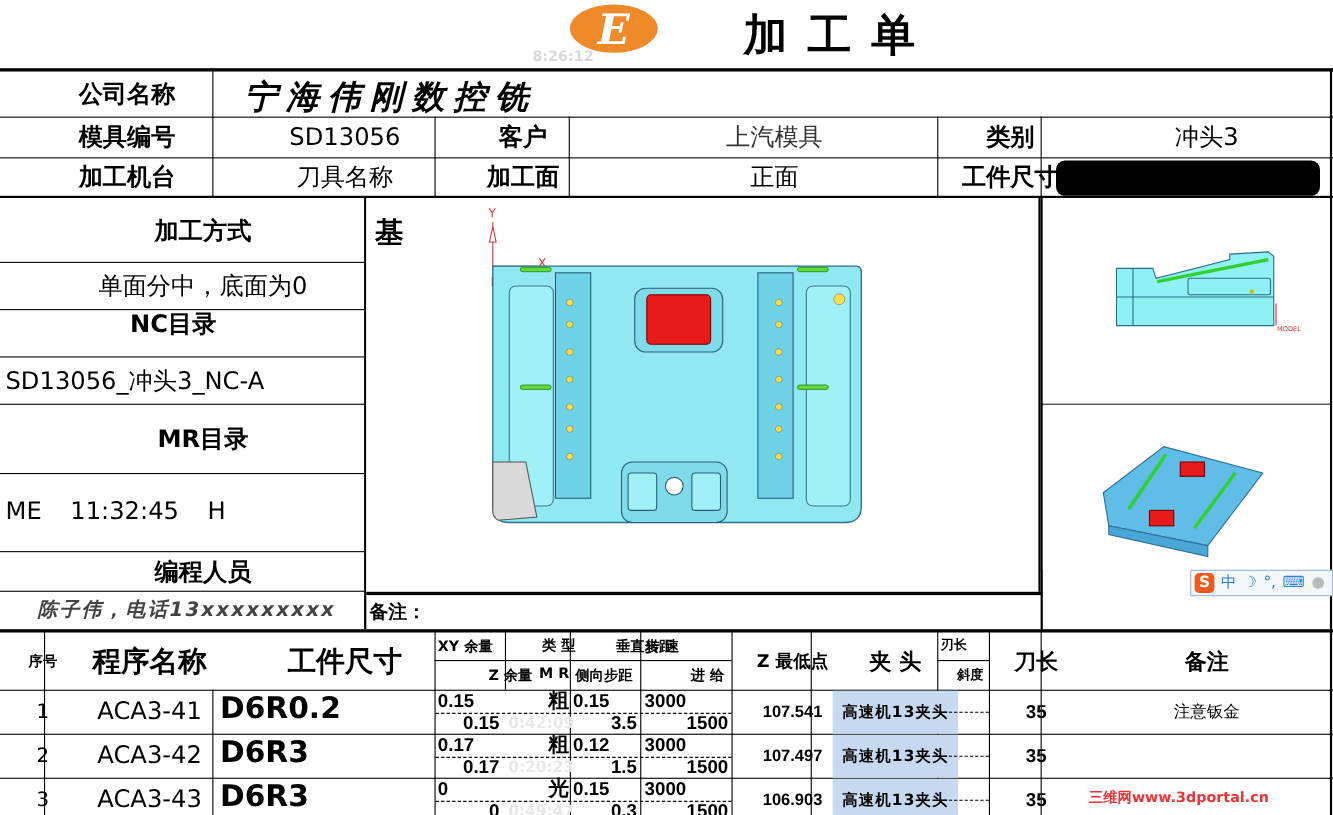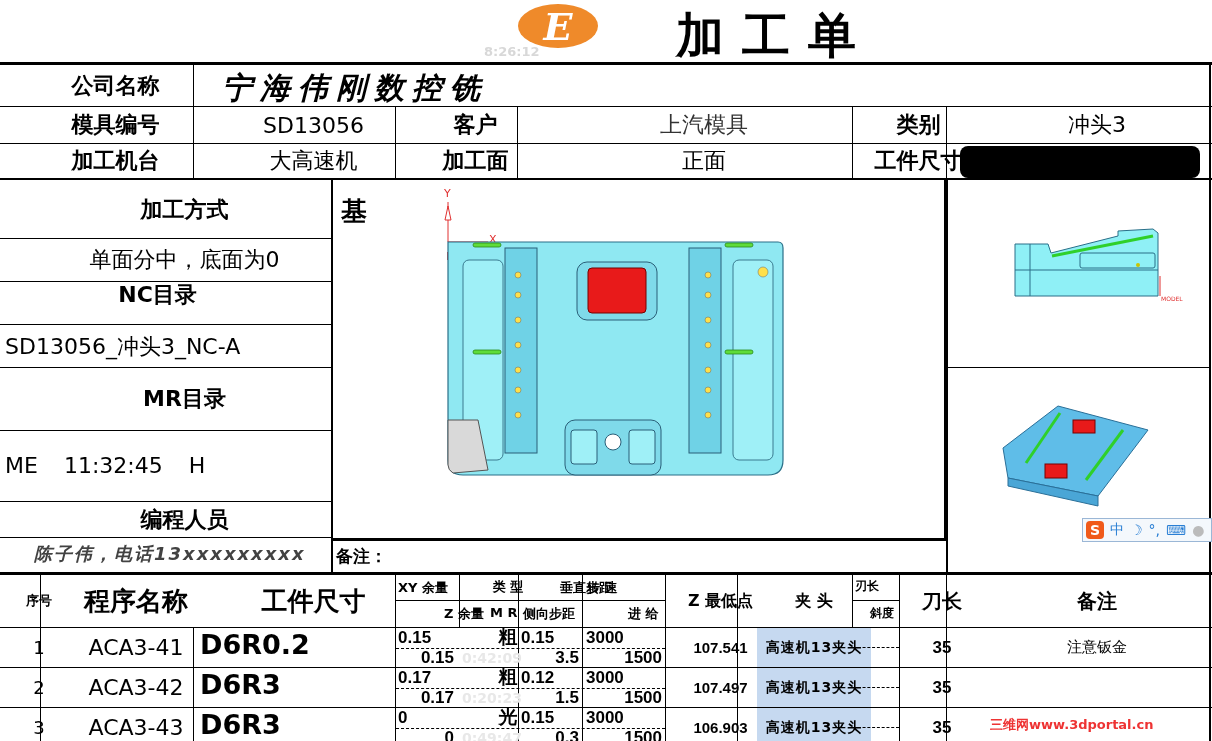--- a/index.html
+++ b/index.html
@@ -8,21 +8,21 @@
   .abs { position: absolute; }
   .center { display: flex; align-items: center; justify-content: center; margin-left: 19px; }
   .hline { position: absolute; background: #000; height: 1px; }
   .vline { position: absolute; background: #000; width: 1px; }
 
   
   .logo { left: 310px; top: 2px; width: 290px; height: 48px; }
   .logo-text { font-family: "DejaVu Serif", "Liberation Serif", serif; font-style: italic; font-weight: bold; font-size: 40px; letter-spacing: 1px; color: #111; position: absolute; left: 0; top: 0; }
   .logo-e { position: absolute; left: 208px; top: 2px; width: 80px; height: 44px; border-radius: 50%; background: #ef8a2a; color: #fff; font-family: "DejaVu Serif", serif; font-style: italic; font-weight: bold; font-size: 38px; display:flex; align-items:center; justify-content:center; }
   .watermark-time { left: 484px; top: 44px; font-size: 13px; color: #d8d8d8; font-weight: bold; }
-  .doc-title { left: 676px; top: 4px; font-family: "DejaVu Serif", "Liberation Serif", serif; font-weight: bold; font-size: 48px; letter-spacing: 18px; }
+  .doc-title { left: 676px; top: 4px; font-family: "DejaVu Serif", "Liberation Serif", serif; font-weight: bold; font-size: 40px; letter-spacing: 18px; }
 
   .cell-text { font-size: 22px; }
   .lbl { font-size: 22px; font-weight: bold; }
   .company { font-family: "DejaVu Serif", serif; font-weight: bold; font-size: 30px; letter-spacing: 8px; font-style: italic; }
 
   .redact { background: #000; border-radius: 8px; }
 
   
   .img-panel { background: #fff; overflow: hidden; }
   .ji { font-family: "DejaVu Serif", serif; font-weight: bold; font-size: 26px; }
@@ -66,21 +66,21 @@
 <div class="abs company" style="left:222px;top:68px;height:38px;">宁海伟刚数控铣</div>
 
 <div class="abs center lbl" style="left:0;top:107px;width:193px;height:36px;">模具编号</div>
 <div class="abs center cell-text" style="left:194px;top:107px;width:201px;height:36px;">SD13056</div>
 <div class="abs center lbl" style="left:396px;top:107px;width:121px;height:36px;">客户</div>
 <div class="abs center cell-text" style="left:518px;top:107px;width:334px;height:36px;color:#333;">上汽模具</div>
 <div class="abs center lbl" style="left:853px;top:107px;width:93px;height:36px;">类别</div>
 <div class="abs center cell-text" style="left:947px;top:107px;width:262px;height:36px;">冲头3</div>
 
 <div class="abs center lbl" style="left:0;top:144px;width:193px;height:34px;">加工机台</div>
-<div class="abs center cell-text" style="left:194px;top:144px;width:201px;height:34px;">大高速机</div>
+<div class="abs center cell-text" style="left:194px;top:144px;width:201px;height:34px;">刀具名称</div>
 <div class="abs center lbl" style="left:396px;top:144px;width:121px;height:34px;">加工面</div>
 <div class="abs center cell-text" style="left:518px;top:144px;width:334px;height:34px;">正面</div>
 <div class="abs center lbl" style="left:853px;top:144px;width:93px;height:34px;">工件尺寸</div>
 <div class="abs redact" style="left:960px;top:146px;width:240px;height:32px;"></div>
 
 <div class="vline" style="left:331px;top:180px;height:392px;width:2px;"></div>
 <div class="hline" style="left:0;top:238px;width:331px;"></div>
 <div class="hline" style="left:0;top:281px;width:331px;"></div>
 <div class="hline" style="left:0;top:324px;width:331px;"></div>
 <div class="hline" style="left:0;top:367px;width:331px;"></div>
@@ -221,21 +221,21 @@
 <div class="abs center t-big" style="left:194px;top:575px;width:201px;height:52px;">工件尺寸</div>
 <div class="abs small-hdr" style="left:398px;top:579px;">XY 余量</div>
 <div class="abs small-hdr" style="left:404px;top:605px;margin-left:40px;">Z 余量</div>
 <div class="abs center small-hdr" style="left:460px;top:576px;width:58px;height:22px;">类 型</div>
 <div class="abs small-hdr" style="left:490px;top:605px;">M R</div>
 <div class="abs small-hdr" style="left:520px;top:579px;padding-left:40px;">垂直步距</div>
 <div class="abs small-hdr" style="left:523px;top:605px;">侧向步距</div>
 <div class="abs small-hdr" style="left:587px;top:579px;">转 速</div>
 <div class="abs small-hdr" style="left:628px;top:605px;">进 给</div>
 <div class="abs center" style="left:666px;top:575px;width:71px;height:52px;font-size:16px;font-weight:bold;">Z 最低点</div>
-<div class="abs center" style="left:738px;top:575px;width:114px;height:52px;font-size:16px;font-weight:bold;">夹 头</div>
+<div class="abs center" style="left:738px;top:575px;width:114px;height:52px;font-size:20px;font-weight:bold;">夹 头</div>
 <div class="abs" style="left:855px;top:578px;font-size:12px;font-weight:bold;">刃长</div>
 <div class="abs" style="left:870px;top:605px;font-size:12px;font-weight:bold;">斜度</div>
 <div class="abs center" style="left:900px;top:575px;width:46px;height:52px;font-size:20px;font-weight:bold;">刀长</div>
 <div class="abs center" style="left:947px;top:575px;width:262px;height:52px;font-size:20px;font-weight:bold;">备注</div>
 
 <div>
   <div class="abs center cell-text" style="left:0;top:628px;width:40px;height:39px;font-size:18px;">1</div>
   <div class="abs center cell-text" style="left:41px;top:628px;width:152px;height:39px;">ACA3-41</div>
   <div class="abs" style="left:200px;top:629px;font-size:27px;font-weight:bold;">D6R0.2</div>
   <div class="dash" style="left:396px;top:648px;width:269px;"></div>

